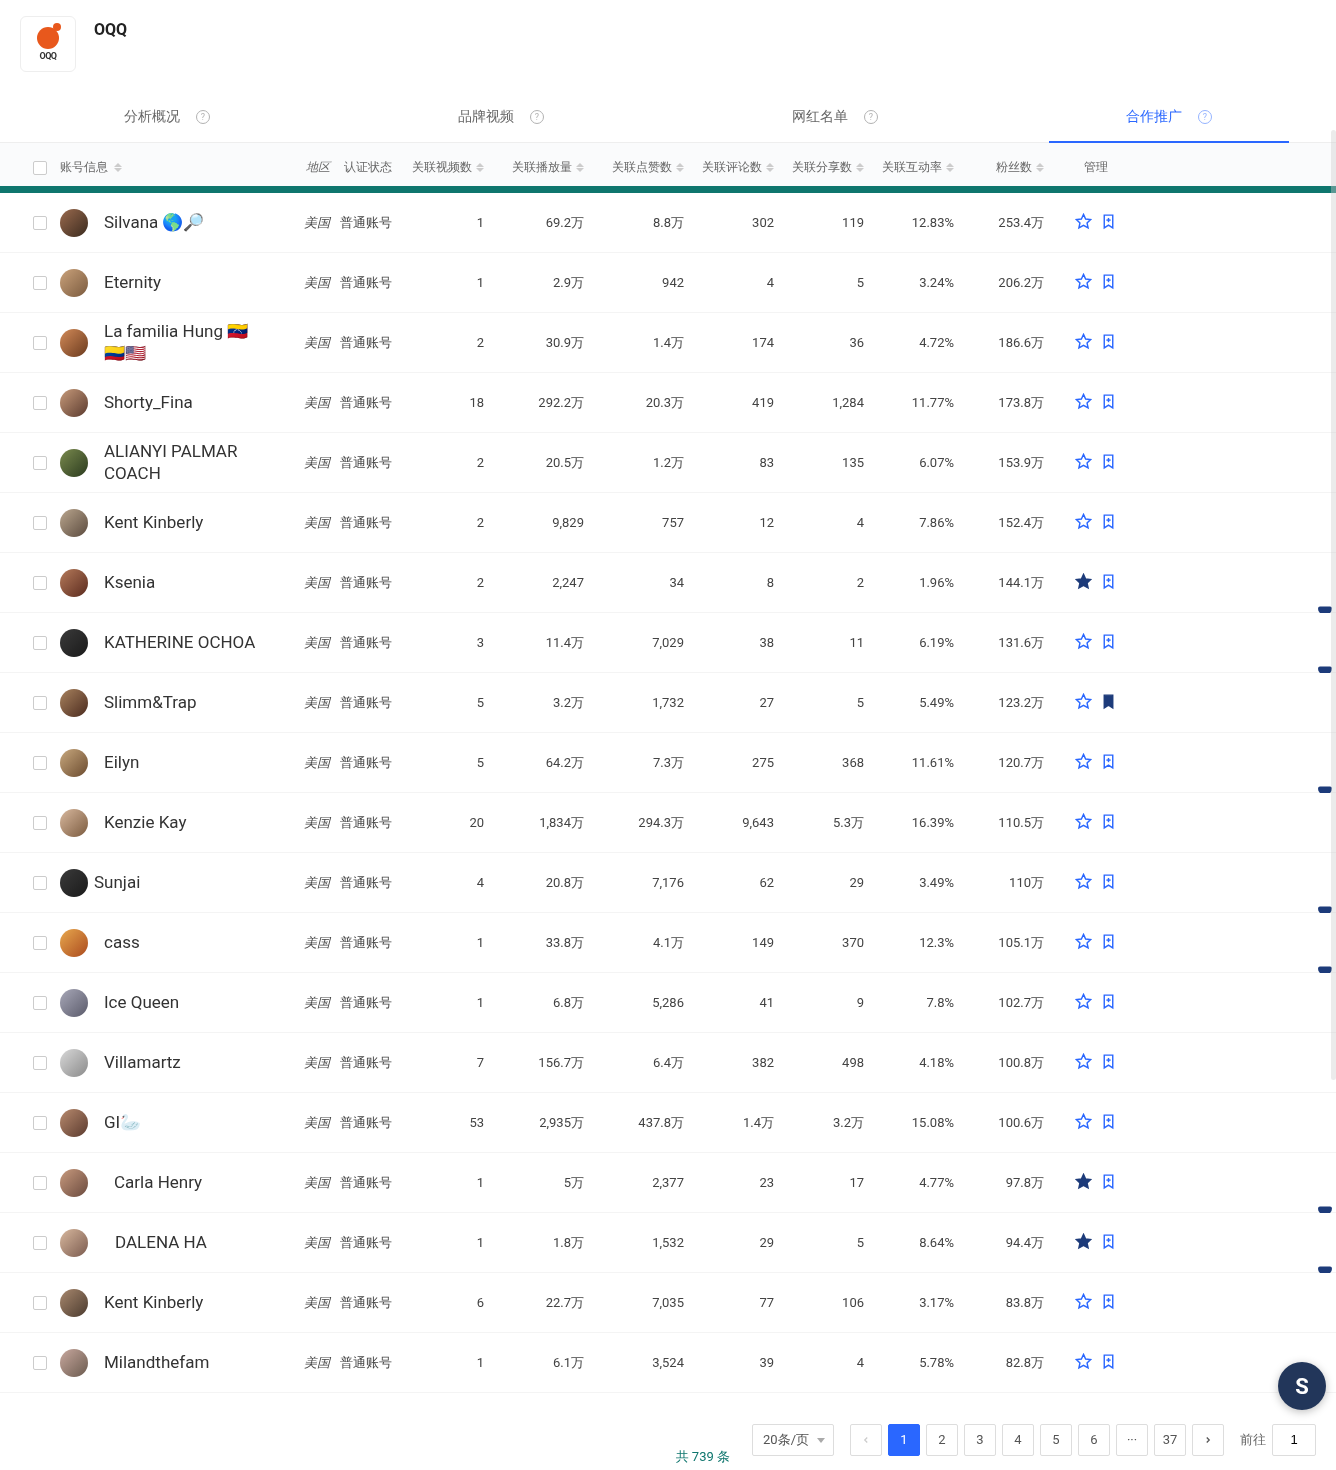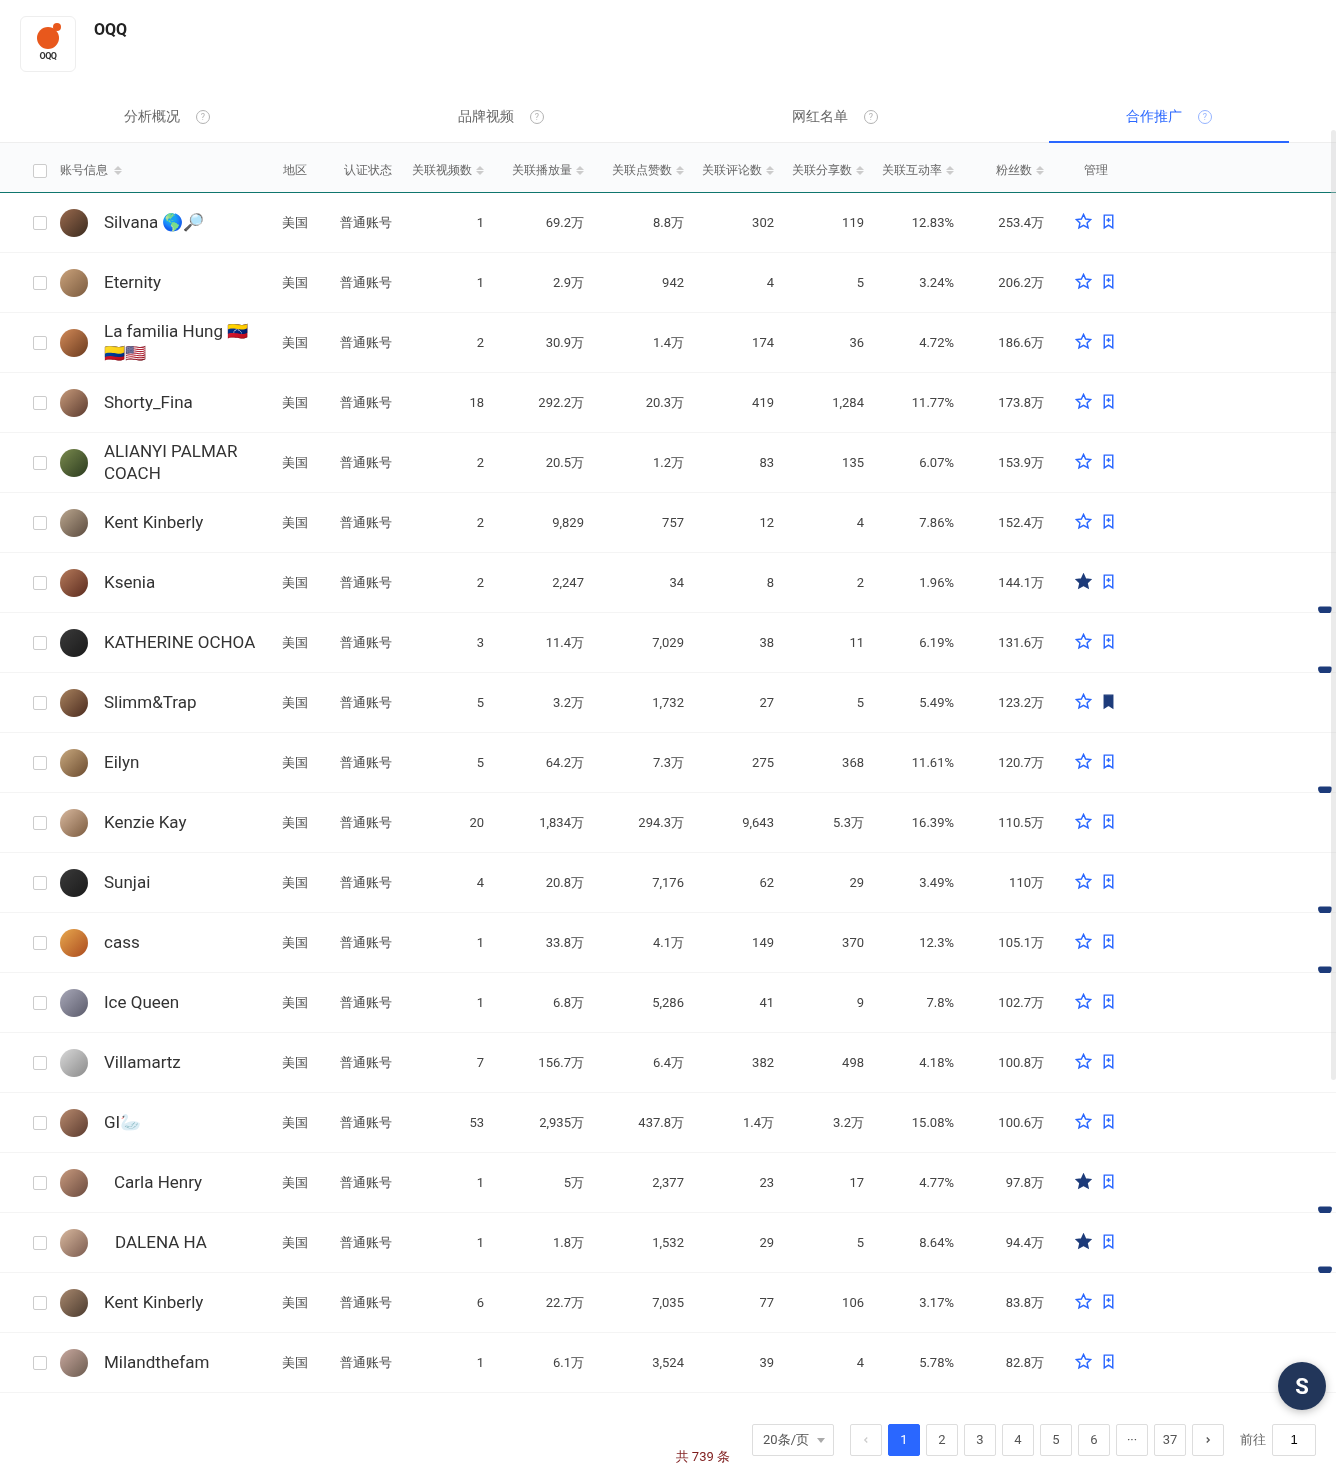--- a/index.html
+++ b/index.html
@@ -10,42 +10,42 @@
 .logo-face { width: 22px; height: 22px; border-radius: 50%; background: #e8581c; position: relative; }
 .logo-face::after { content: ""; position: absolute; top: -4px; right: -2px; width: 8px; height: 8px; border-radius: 50%; background: #e8581c; }
 .logo-text { font-size: 9px; font-weight: 700; color: #333; letter-spacing: -0.5px; }
 .brand-name { font-size: 16px; font-weight: 700; color: #222; padding-top: 4px; }
 .tabs { display: flex; border-bottom: 1px solid #eee; margin-top: 22px; }
 .tab { flex: 1; text-align: center; padding: 14px 0 16px 0; font-size: 14px; color: #666; cursor: pointer; display: flex; align-items: center; justify-content: center; gap: 16px; position: relative; }
 .tab.active { color: #2a67ff; }
 .tab.active::after { content: ""; position: absolute; bottom: -1px; left: 50%; transform: translateX(-50%); width: 240px; height: 2px; background: #2a67ff; }
 .help-icon { width: 14px; height: 14px; border: 1px solid currentColor; opacity: 0.5; border-radius: 50%; display: inline-flex; align-items: center; justify-content: center; font-size: 9px; line-height: 1; }
 .table-wrap { background: #fafbfc; padding: 6px 0 0 0; }
-.thead { display: flex; align-items: center; height: 44px; font-size: 12px; color: #666; background: #fafbfc; padding: 0 20px 0 20px; border-bottom: 1px solid #0f766e; }
+.thead { display: flex; align-items: center; height: 44px; font-size: 12px; color: #666; background: #fafbfc; padding: 0 20px 0 20px; border-bottom: 7px solid #0f766e; }
 .check-col { width: 40px; display: flex; justify-content: center; }
 .checkbox { width: 14px; height: 14px; border: 1px solid #ccc; border-radius: 2px; background: #fff; cursor: pointer; }
 .acct-col { flex: 0 0 200px; display: flex; align-items: center; gap: 6px; }
-.region-col { flex: 0 0 70px; text-align: center; }
+.region-col { flex: 0 0 70px; text-align: right; font-style: italic; }
 .auth-col { flex: 0 0 80px; text-align: right; padding-right: 18px; }
 .num-col { flex: 0 0 90px; text-align: right; padding-right: 16px; display: flex; justify-content: flex-end; align-items: center; gap: 4px; }
 .num-col.w { flex: 0 0 100px; }
 .mgmt-col { flex: 0 0 72px; text-align: center; display: flex; justify-content: center; gap: 8px; }
 .sort { display: inline-flex; flex-direction: column; gap: 1px; }
 .sort::before, .sort::after { content: ""; width: 0; height: 0; border-left: 4px solid transparent; border-right: 4px solid transparent; }
 .sort::before { border-bottom: 4px solid #ccc; }
 .sort::after { border-top: 4px solid #ccc; }
 .row { display: flex; align-items: center; height: 60px; padding: 0 20px; font-size: 13px; color: #444; background: #fff; border-bottom: 1px solid #f4f4f4; position: relative; }
 .avatar { width: 28px; height: 28px; border-radius: 50%; background: linear-gradient(135deg, #d9a66b, #8f5a3a); flex-shrink: 0; }
 .acct-col .name { font-size: 17px; color: #333; line-height: 1.25; display: -webkit-box; -webkit-line-clamp: 2; -webkit-box-orient: vertical; overflow: hidden; }
 .tail-badges { position: absolute; right: 4px; top: 100%; transform: translateY(-70%); display: flex; gap: 3px; }
 .mini-badge { width: 14px; height: 8px; background: #1d3b7a; border-radius: 2px 2px 6px 6px; }
 .star-icon { width: 17px; height: 17px; cursor: pointer; }
 .bm-icon { width: 17px; height: 17px; cursor: pointer; }
 .footer { display: flex; align-items: center; justify-content: flex-start; gap: 16px; padding: 20px; font-size: 13px; color: #555; background: #fff; }
-.total { margin-left: auto; margin-right: 6px; color: #7f1d1d; margin-top: 35px; }
+.total { margin-left: auto; margin-right: 6px; color: #0f766e; margin-top: 35px; }
 .select { height: 32px; border: 1px solid #ddd; border-radius: 2px; padding: 0 24px 0 10px; font-size: 13px; color: #555; background: #fff; position: relative; display: flex; align-items: center; cursor: pointer; }
 .select::after { content: ""; position: absolute; right: 8px; top: 13px; width: 0; height: 0; border-left: 4px solid transparent; border-right: 4px solid transparent; border-top: 5px solid #aaa; }
 .pager { display: flex; gap: 6px; }
 .pbtn { min-width: 32px; height: 32px; border: 1px solid #ddd; border-radius: 2px; background: #fff; display: flex; align-items: center; justify-content: center; font-size: 13px; color: #555; cursor: pointer; }
 .pbtn.active { background: #2a67ff; border-color: #2a67ff; color: #fff; }
 .pbtn.disabled { color: #ccc; cursor: not-allowed; }
 .jump { display: flex; align-items: center; gap: 6px; color: #666; }
 .jump input { width: 44px; height: 32px; border: 1px solid #ddd; border-radius: 2px; text-align: center; font-size: 13px; }
 .fab { position: fixed; left: 1278px; top: 1386px; transform: translateY(-50%); width: 48px; height: 48px; border-radius: 50%; background: #22365a; color: #fff; display: flex; align-items: center; justify-content: center; font-size: 22px; font-weight: 700; box-shadow: 0 2px 8px rgba(0,0,0,0.25); }
 .scroll-edge { position: absolute; right: 0; top: 130px; width: 5px; height: 950px; background: #ccc; opacity: 0.4; border-radius: 3px; }
@@ -442,21 +442,21 @@
                 <line x1="9" y1="10" x2="15" y2="10"></line>
               </svg></span>
     </div>
     </div>
         <div class="row">
     <div class="check-col">
             <div class="checkbox"></div>
           </div>
     <div class="acct-col">
       <div class="avatar" style="background:linear-gradient(135deg,#3a3a3a,#1a1a1a)"></div>
-      <div class="name" style="margin-left:10px;flex:1">Sunjai</div>
+      <div class="name" style="flex:1">Sunjai</div>
     </div>
     <div class="region-col">美国</div>
     <div class="auth-col">普通账号</div>
     <div class="num-col">4</div>
     <div class="num-col w">20.8万</div>
     <div class="num-col w">7,176</div>
     <div class="num-col">62</div>
     <div class="num-col">29</div>
     <div class="num-col">3.49%</div>
     <div class="num-col">110万</div>

